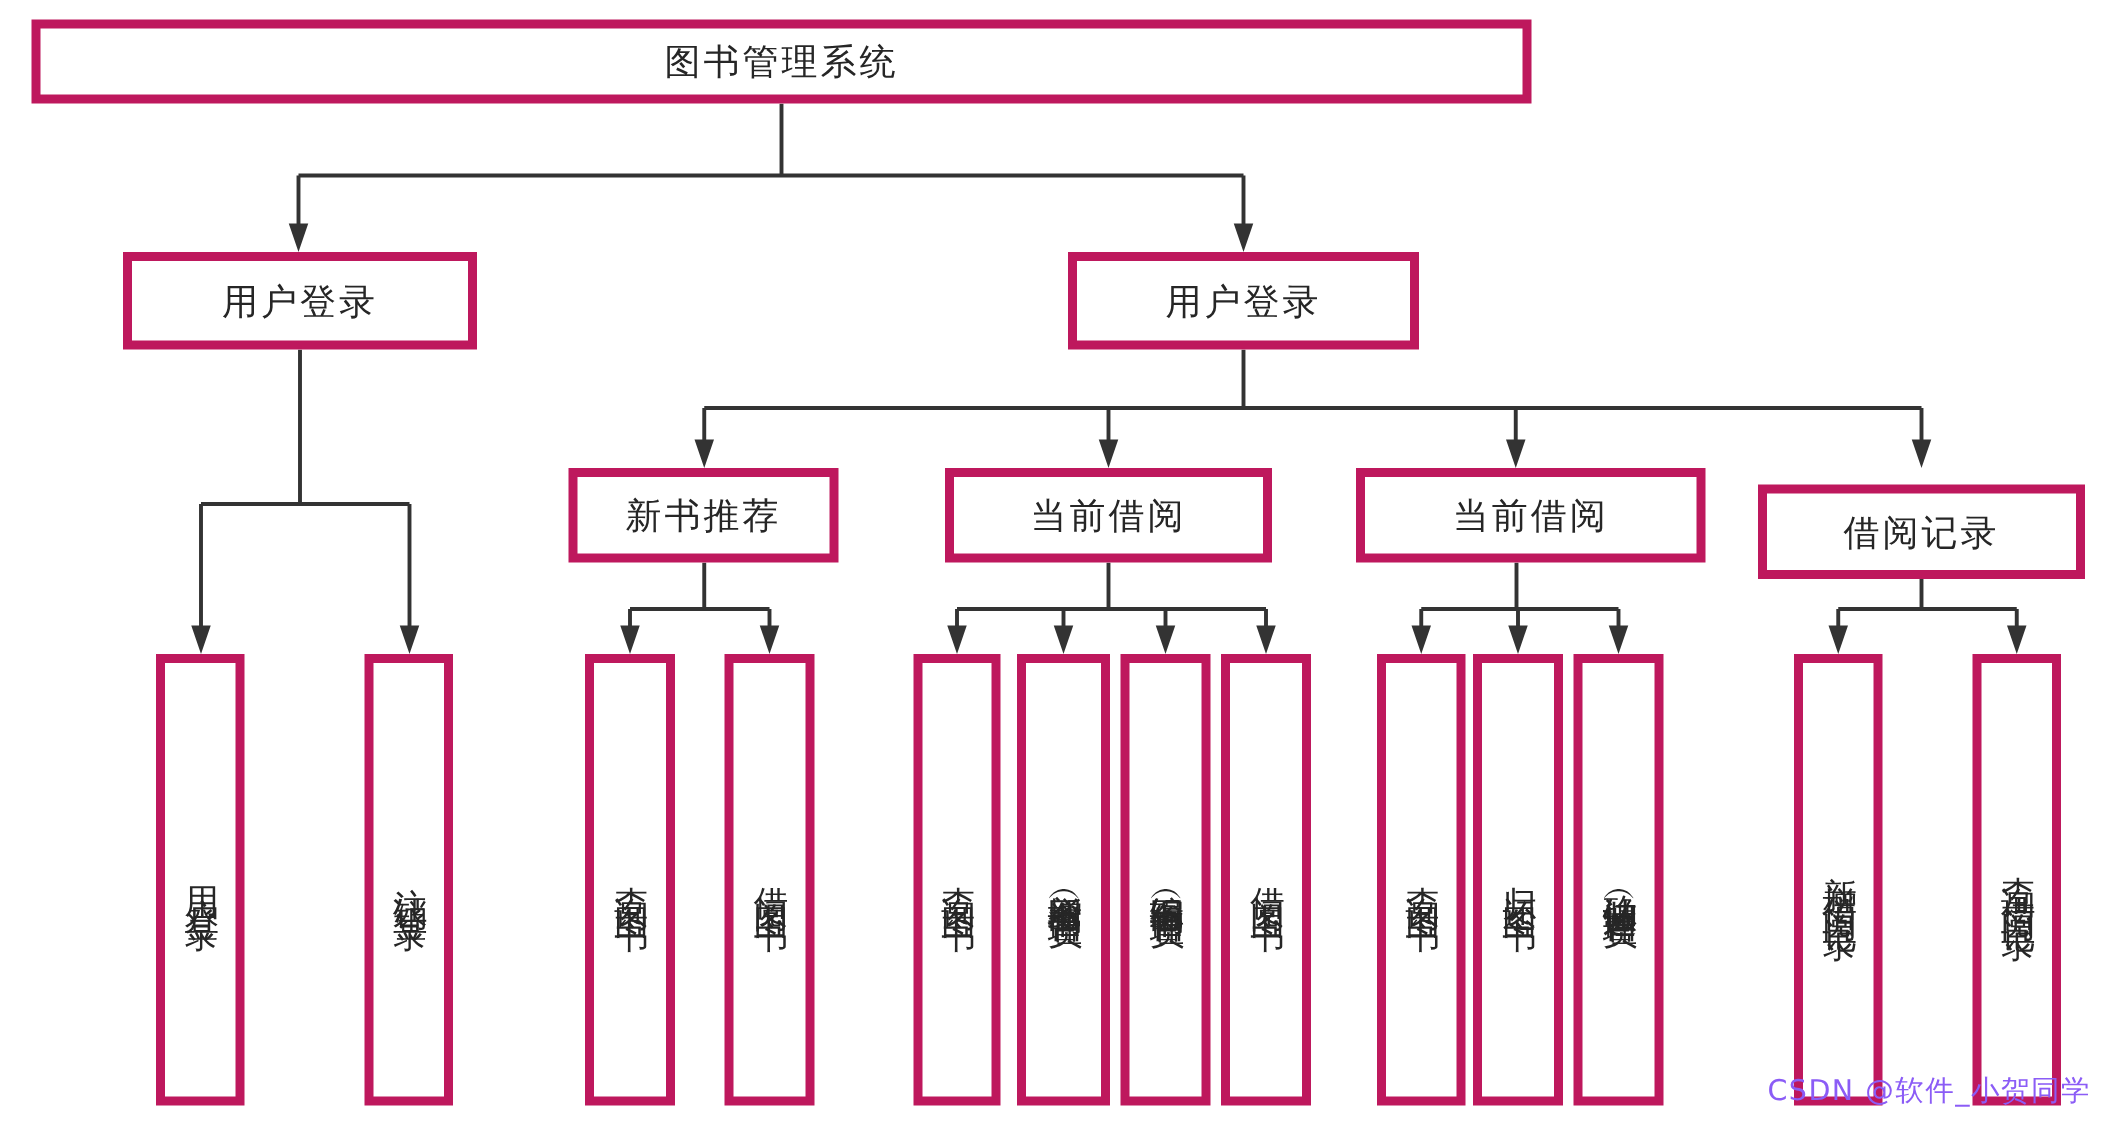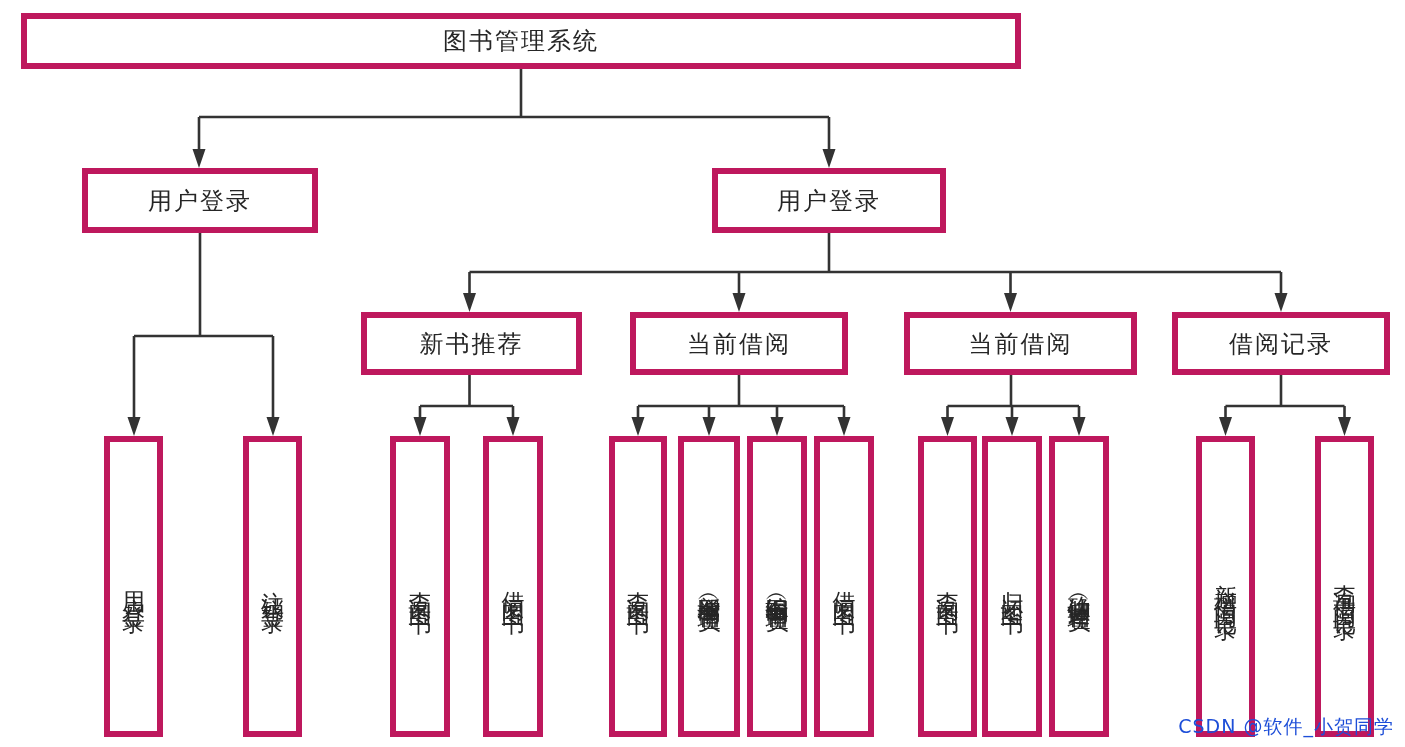--- a/index.html
+++ b/index.html
@@ -50,21 +50,21 @@
     line-height: 1;
   }
   .vbox.tight span {
     letter-spacing: 2px;
   }
   #watermark {
     position: absolute;
     right: 11px;
     top: 714px;
     z-index: 3;
-    color: #1d4ed8;
+    color: #8b5cf6;
     font-size: 19px;
     letter-spacing: 1px;
     white-space: nowrap;
   }
 </style>
 </head>
 <body>
 
 <div id="canvas">
 
@@ -112,30 +112,30 @@
     <span>图书管理系统</span>
   </div>
 
   <div class="node hbox" style="left:82px; top:168px; width:236px; height:65px">
     <span>用户登录</span>
   </div>
   <div class="node hbox" style="left:712px; top:168px; width:234px; height:65px">
     <span>用户登录</span>
   </div>
 
-  <div class="node hbox" style="left:361px; top:312px; width:221px; height:63px">
+  <div class="node hbox" style="left:379px; top:312px; width:180px; height:63px">
     <span>新书推荐</span>
   </div>
   <div class="node hbox" style="left:630px; top:312px; width:218px; height:63px">
     <span>当前借阅</span>
   </div>
   <div class="node hbox" style="left:904px; top:312px; width:233px; height:63px">
     <span>当前借阅</span>
   </div>
-  <div class="node hbox" style="left:1172px; top:312px; width:218px; height:63px">
+  <div class="node hbox" style="left:1172px; top:323px; width:218px; height:63px">
     <span>借阅记录</span>
   </div>
 
   <div class="node vbox" style="left:104px; width:59px">
     <span>用户登录</span>
   </div>
   <div class="node vbox" style="left:243px; width:59px">
     <span>注销登录</span>
   </div>
 

